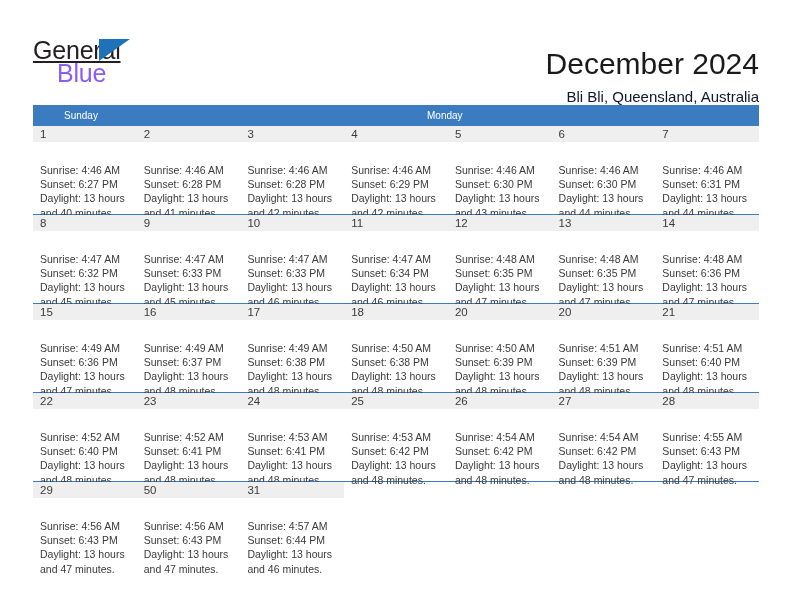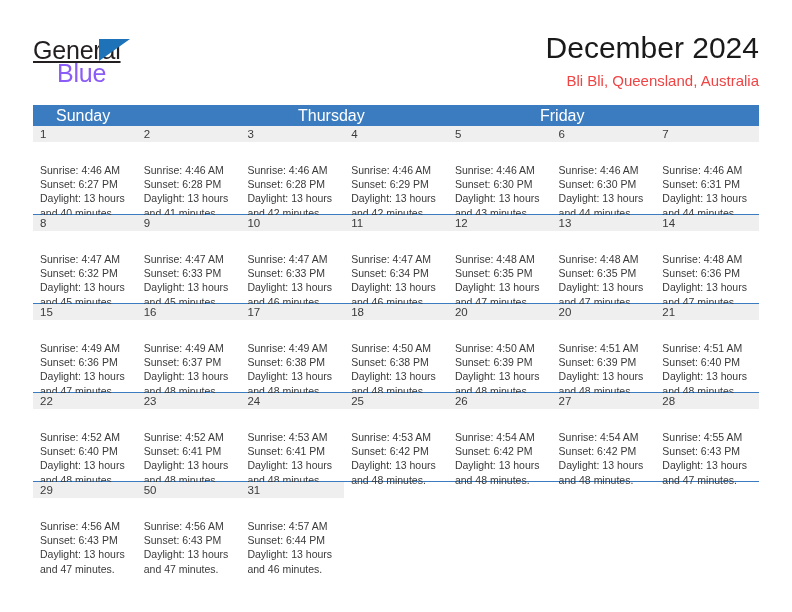--- a/index.html
+++ b/index.html
@@ -30,40 +30,40 @@
     width: 0; height: 0;
     border-left: 31px solid #1d72b8;
     border-bottom: 22px solid transparent;
   }
   .logo-blue {
     position: absolute; left: 24px; top: 23px;
     font-size: 25px; color: #8b5cf6; letter-spacing: -0.2px;
     line-height: 28px;
   }
   .title-wrap {
-    position: absolute; right: 0; top: 0; text-align: right;
+    position: absolute; right: 0; top: 16px; text-align: right;
   }
   .cal-title {
     font-size: 30px; color: #1a1a1a; line-height: 36px; font-weight: normal;
     white-space: nowrap;
   }
   .cal-subtitle {
-    font-size: 15px; color: #ef4444; line-height: 22px; margin-top: 4px;
+    font-size: 15px; color: #0f172a; line-height: 22px; margin-top: 4px;
     white-space: nowrap;
   }
 
   
   .calendar {
     position: absolute; left: 33px; top: 105px; width: 726px;
   }
   .dow-row { display: flex; width: 100%; background: #3b7cc0; height: 21px; }
   .dow {
     flex: 1 1 0; min-width: 0;
-    color: #ffffff; font-size: 16px; line-height: 21px;
-    padding-left: 23px; white-space: nowrap;
+    color: #ffffff; font-size: 10px; line-height: 21px;
+    padding-left: 23px; white-space: nowrap; margin-left: 8px;
   }
   .week {
     display: flex; width: 100%;
     border-top: 1px solid #3b7cc0;
   }
   .week:first-of-type { border-top: none; }
   .week.spacer-top { border-top: 1px solid #3b7cc0; }
   .cell {
     flex: 1 1 0; min-width: 0;
     height: 88px;
@@ -100,22 +100,21 @@
     <div class="title-wrap">
       <div class="cal-title">December 2024</div>
       <div class="cal-subtitle">Bli Bli, Queensland, Australia</div>
     </div>
 
   </div>
 
   <div class="calendar">
     <div class="dow-row">
       <div class="dow">Sunday</div>
-      <div class="dow">Thursday</div>
-      <div class="dow">Friday</div>
+      <div class="dow">Monday</div>
     </div>
     <div id="weeks-container">
         <div class="week">
           <div class="cell">
             <div class="daynum-band">
               <div class="daynum">1</div>
             </div>
             <div class="lines">
               <div class="line">Sunrise: 4:46 AM</div>
               <div class="line">Sunset: 6:27 PM</div>

